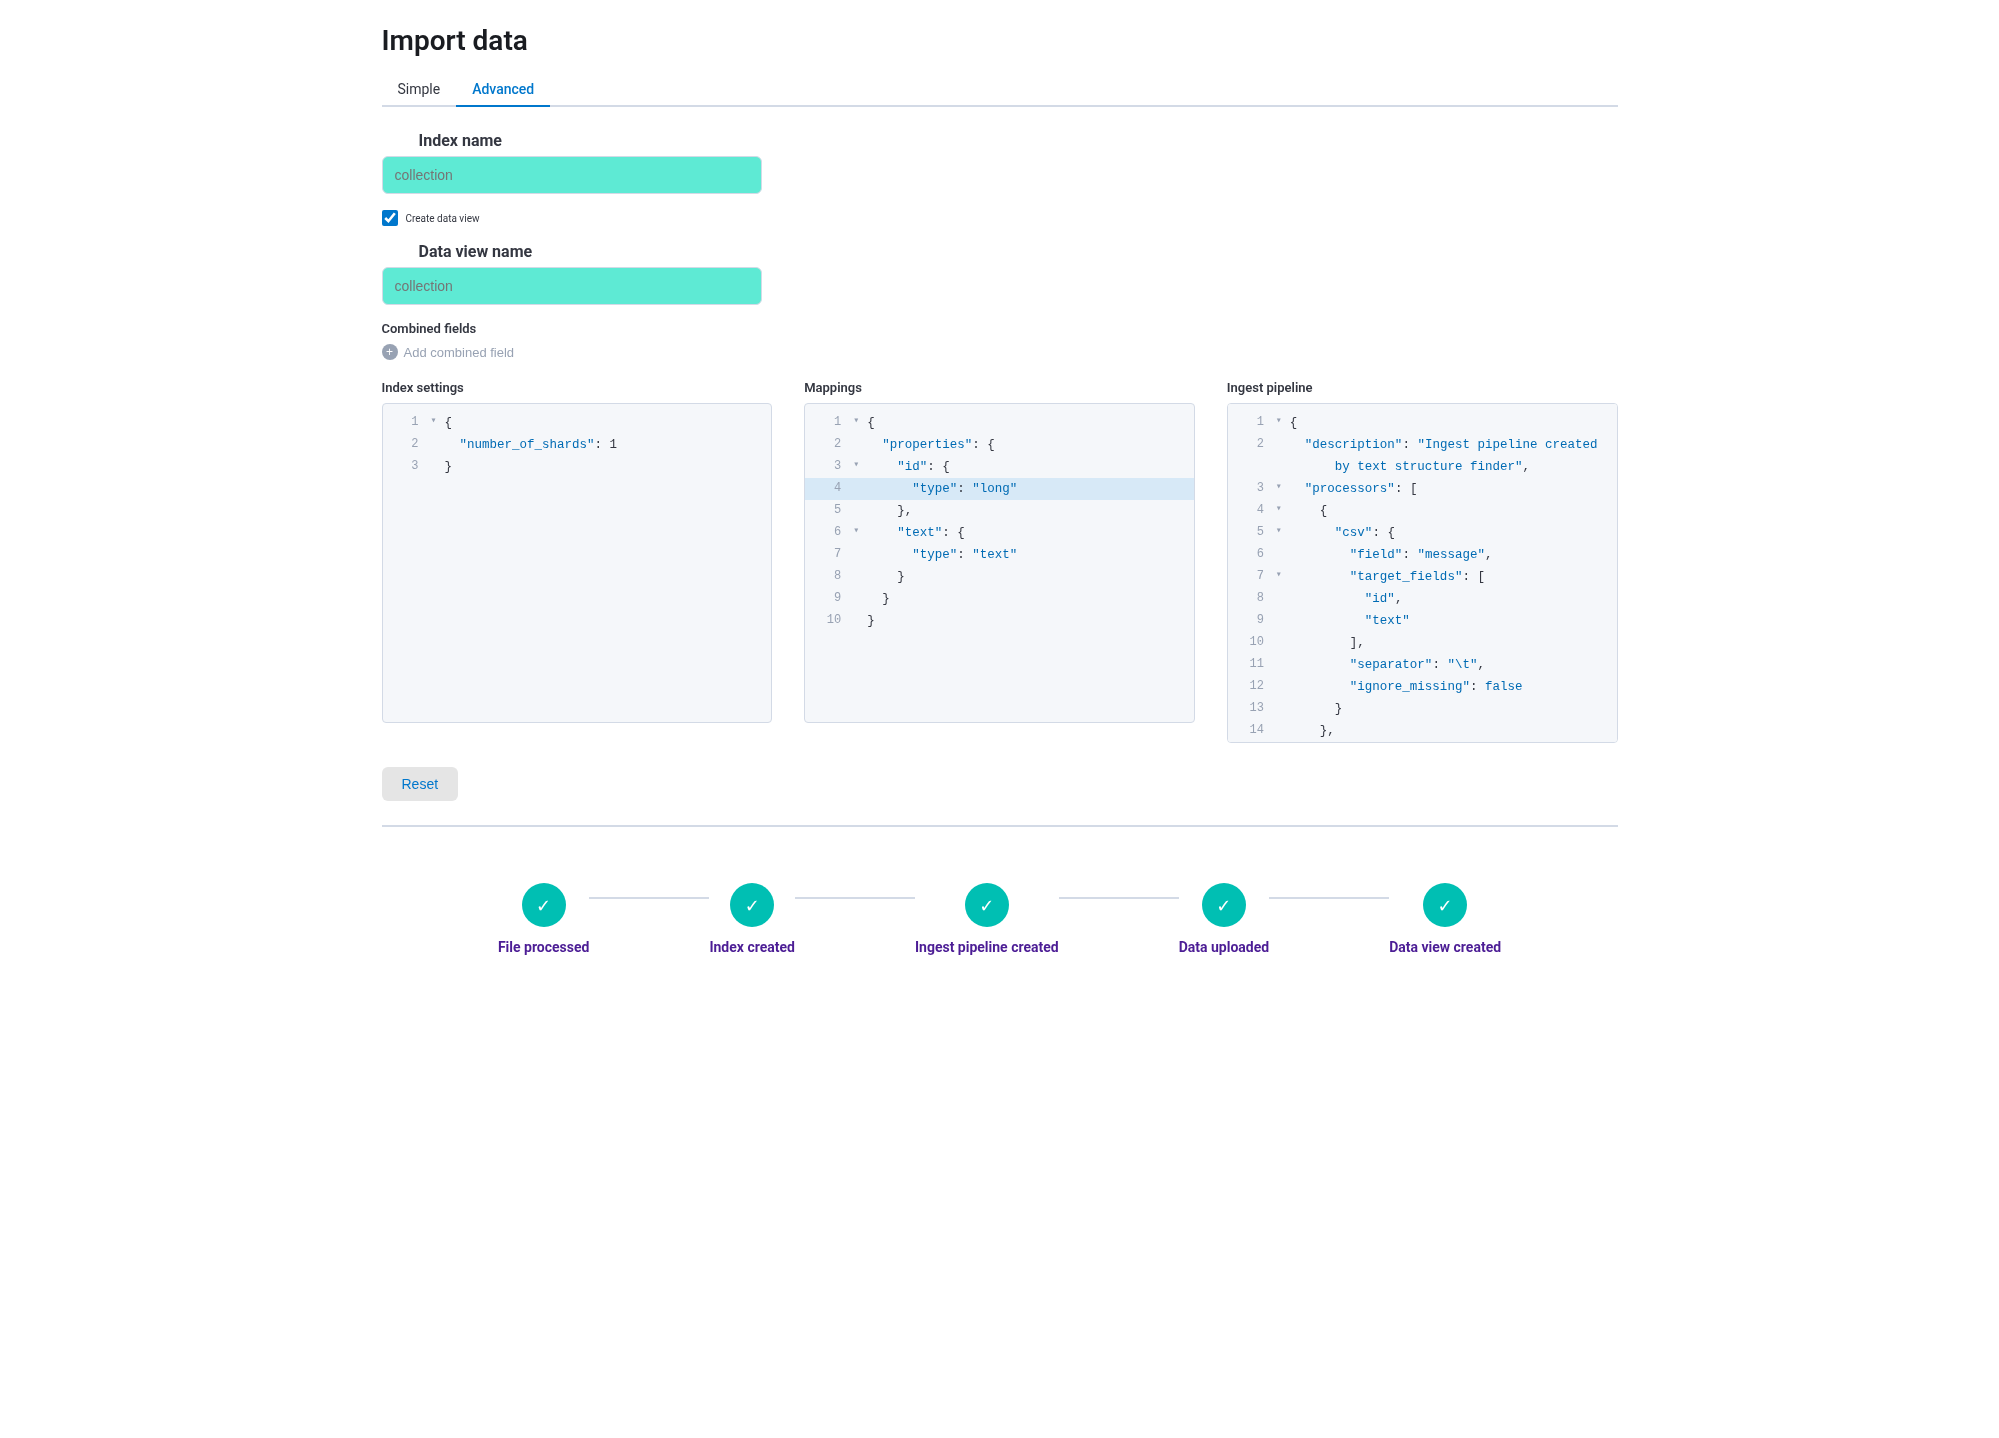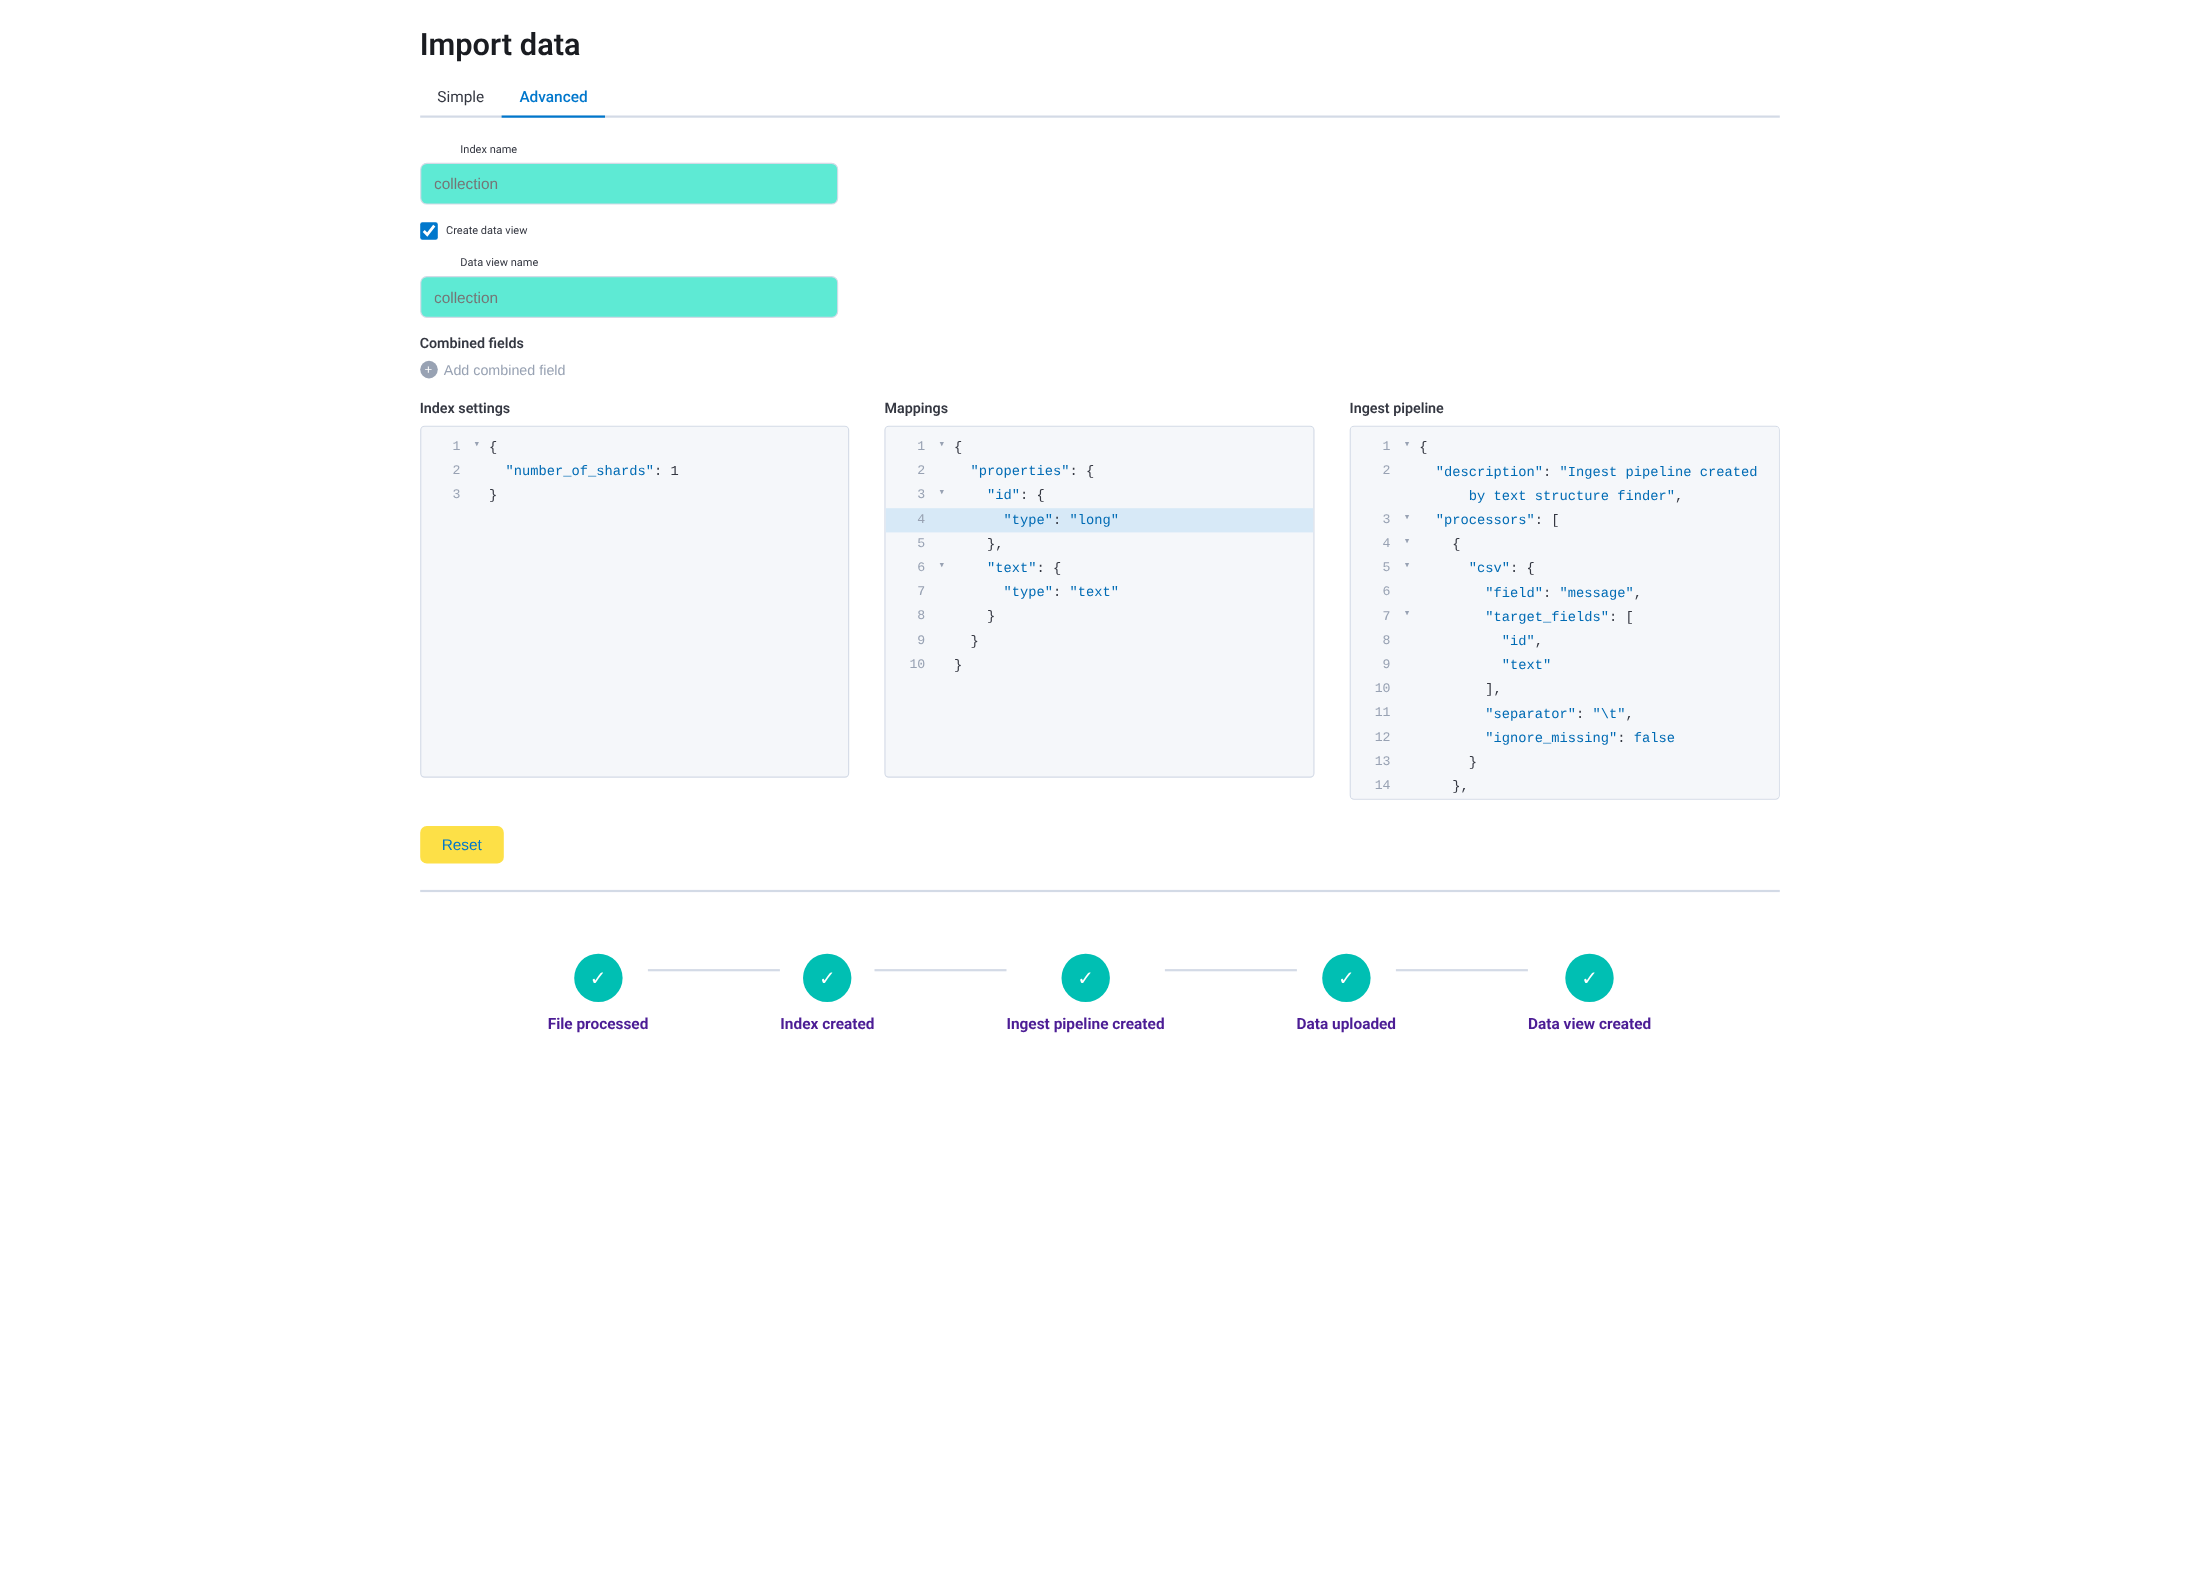--- a/index.html
+++ b/index.html
@@ -38,22 +38,22 @@
     }
     .tab.active {
       color: #0077cc;
       border-bottom: 2px solid #0077cc;
       font-weight: 500;
     }
     .form-section {
       margin-bottom: 16px;
     }
     .form-label {
-      font-size: 10px;
-      font-weight: 400;
+      font-size: 16px;
+      font-weight: 700;
       margin-bottom: 6px;
       color: #343741;
       padding-left: 37px;
     }
     .form-input {
       width: 380px;
       padding: 10px 12px;
       border: 1px solid #d3dae6;
       border-radius: 6px;
       font-size: 14px;
@@ -160,21 +160,21 @@
     .code-content {
       flex: 1;
       color: #343741;
     }
     .code-string { color: #006bb4; }
     .code-number { color: #343741; }
     .code-bool { color: #006bb4; }
     .code-key { color: #006bb4; }
     .reset-btn {
       padding: 9px 20px;
-      background: #fde047;
+      background: #e5e5e5;
       border: none;
       border-radius: 6px;
       color: #0077cc;
       font-size: 14px;
       cursor: pointer;
       font-weight: 500;
     }
     .divider {
       border: none;
       border-top: 2px solid #d3dae6;

